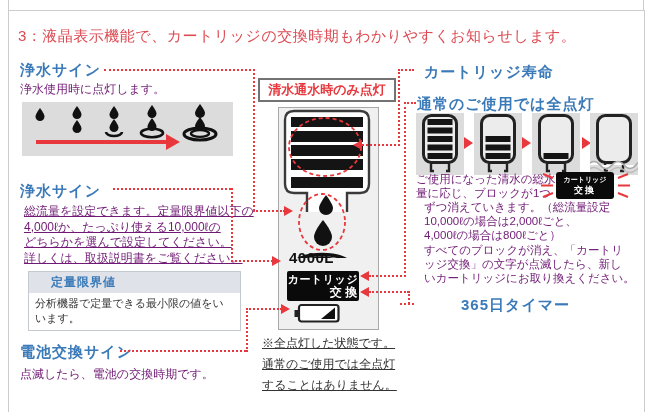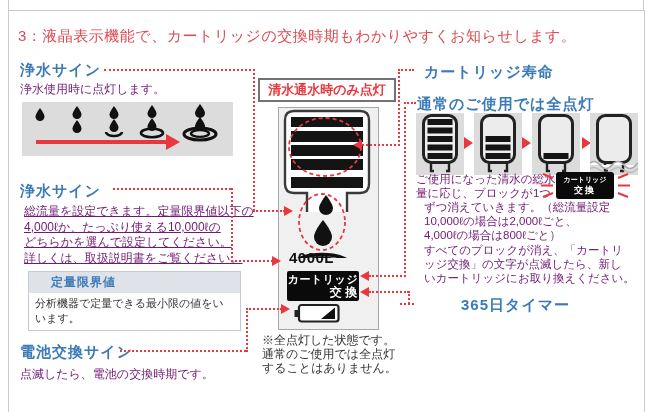--- a/index.html
+++ b/index.html
@@ -33,21 +33,21 @@
   
   .panel{position:absolute;left:278px;top:107px;width:101px;height:223px;box-sizing:border-box;
     border:1px solid #a8a8a8;background:#f0f0f0;z-index:1;}
   .lcdsvg{position:absolute;left:278px;top:108px;z-index:2;}
   .flowval{position:absolute;left:289px;top:249px;font-size:15px;font-weight:bold;color:#111;z-index:3;letter-spacing:.5px;}
   .cartbox{position:absolute;left:287px;top:271px;width:72px;height:30px;background:#0a0a0a;color:#fff;
     text-align:center;z-index:3;border-radius:2px;}
   .cartbox .l1{font-size:11px;font-weight:bold;line-height:13px;padding-top:2px;letter-spacing:.5px;}
   .cartbox .l2{font-size:12px;font-weight:bold;line-height:13px;margin-left:41px;}
   .battery{position:absolute;left:294px;top:303px;z-index:3;}
-  .note{position:absolute;left:262px;top:333px;font-size:12px;line-height:14px;color:#333;}
+  .note{position:absolute;left:262px;top:333px;font-size:12px;line-height:21px;color:#333;text-decoration:underline;}
   
   .cicon{position:absolute;top:113px;width:48px;height:62px;background:#dcdcdc;}
   .seq-arrow{position:absolute;top:137px;width:0;height:0;
     border-top:6px solid transparent;border-bottom:6px solid transparent;border-left:9px solid #e8383d;}
   
   .badge{position:absolute;left:556px;top:172px;width:58px;height:27px;background:#0a0a0a;color:#fff;
     text-align:center;border-radius:3px;z-index:4;}
   .badge .b1{font-size:7px;font-weight:bold;line-height:11px;padding-top:2px;}
   .badge .b2{font-size:9px;font-weight:bold;line-height:10px;letter-spacing:2px;}
   .spark{position:absolute;top:172px;z-index:4;}

